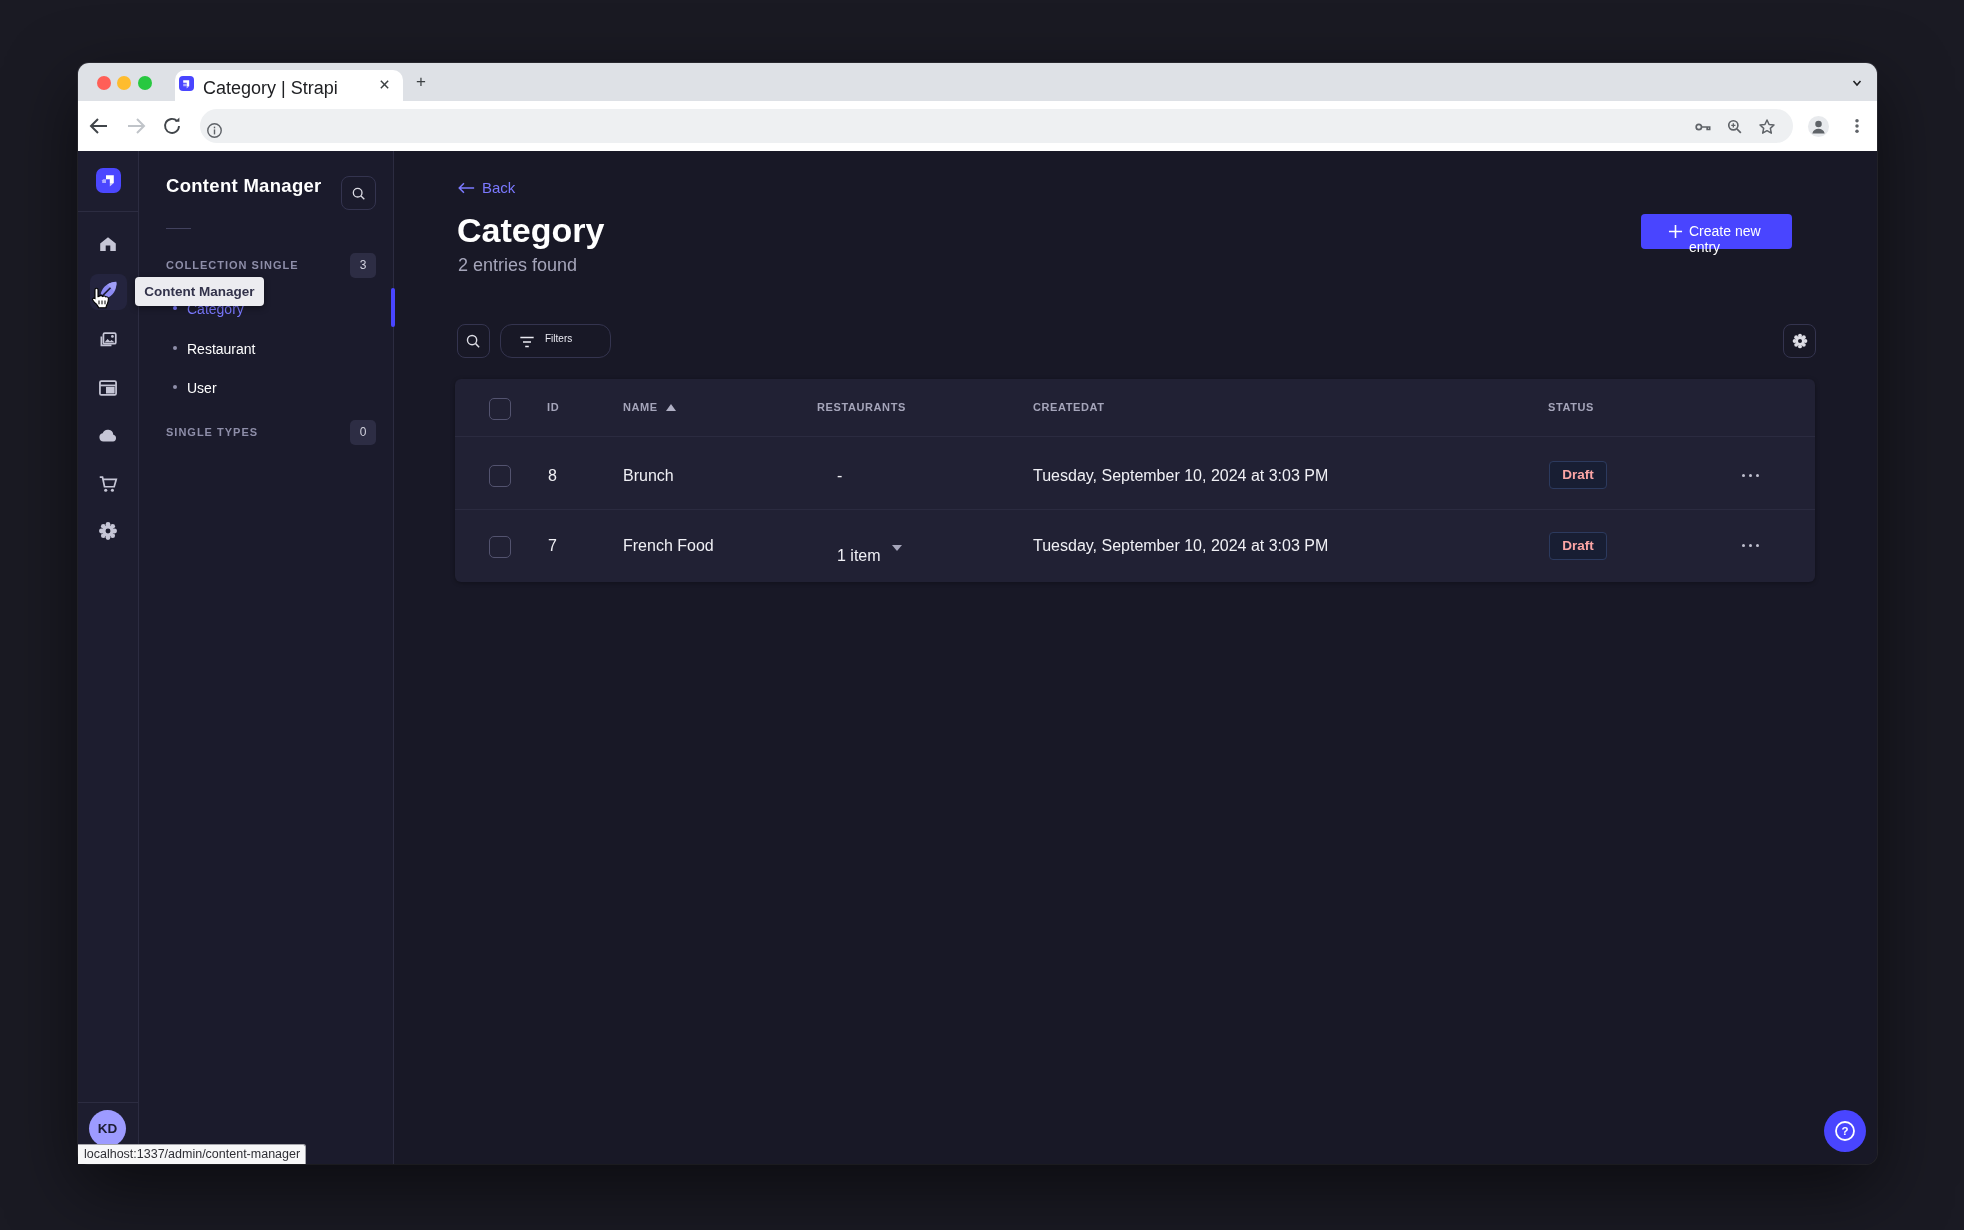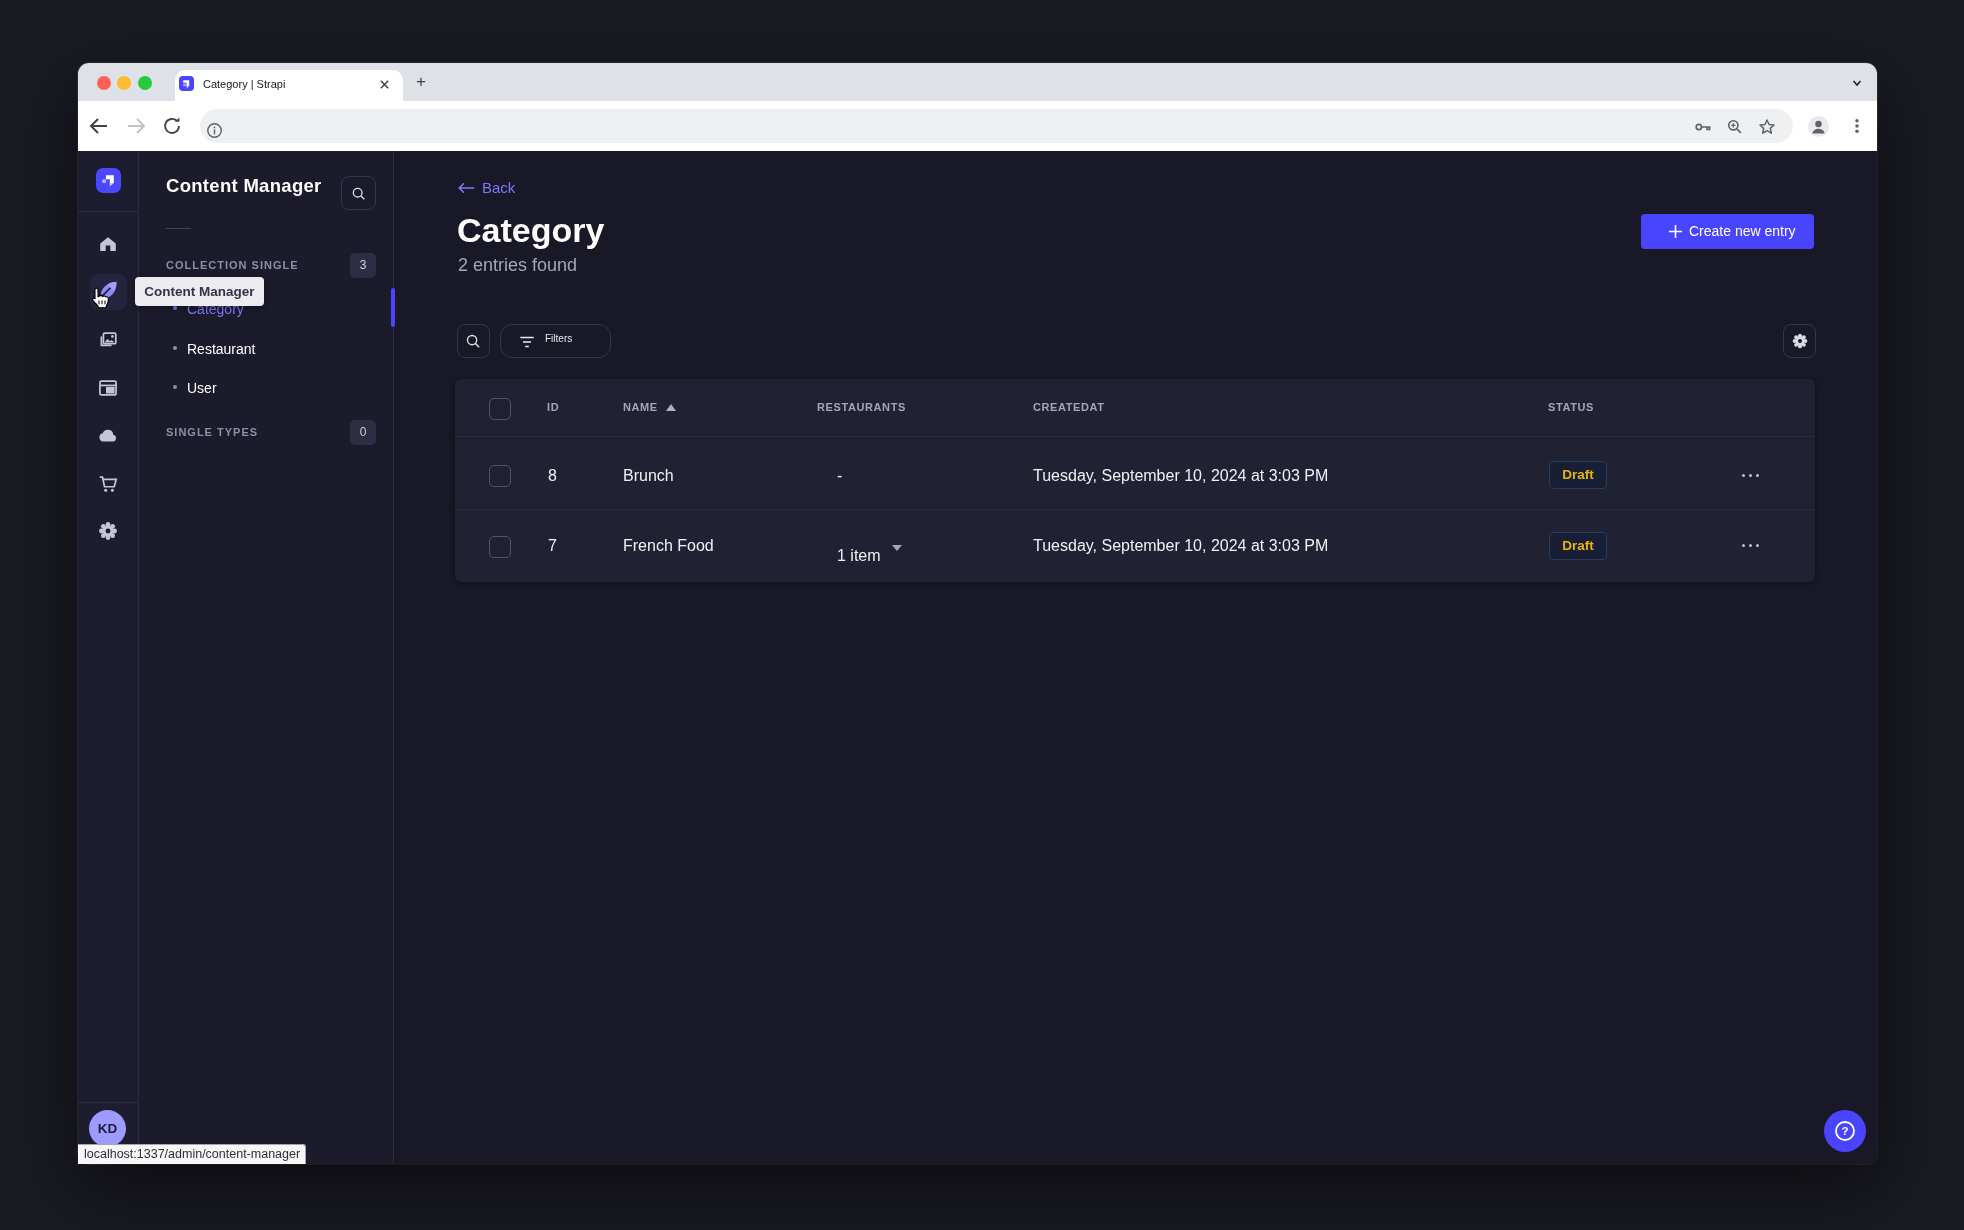--- a/index.html
+++ b/index.html
@@ -4,21 +4,21 @@
 <style>
   * { margin:0; padding:0; box-sizing:border-box; }
   html,body { width:1964px; height:1230px; background:#1a1a23; font-family:"Liberation Sans", sans-serif; overflow:hidden; }
   
   #win { position:absolute; left:78px; top:63px; width:1799px; height:1101px; border-radius:11px; overflow:hidden; box-shadow:0 24px 70px rgba(0,0,0,.55), 0 0 0 1px rgba(255,255,255,.09); background:#181826; }
   
   #tabstrip { position:absolute; left:0; top:0; width:100%; height:38px; background:#dee1e6; }
   .light { position:absolute; top:13px; width:14px; height:14px; border-radius:50%; }
   #tab { position:absolute; left:97px; top:7px; width:228px; height:31px; background:#fff; border-radius:10px 10px 0 0; }
   #favicon { position:absolute; left:4px; top:6px; width:15px; height:15px; border-radius:4px; background:#4945ff; }
-  #tabtitle { position:absolute; left:28px; top:8px; font-size:11px; color:#202124; }
+  #tabtitle { position:absolute; left:28px; top:8px; font-size:18px; color:#202124; }
   #tabclose { position:absolute; left:198px; top:4px; width:22px; height:22px; color:#3c4043; font-size:14px; text-align:center; line-height:22px; }
   #newtab { position:absolute; left:333px; top:9px; width:20px; height:20px; color:#3c4043; font-size:17px; text-align:center; line-height:19px; font-weight:400; }
   #tabchev { position:absolute; right:14px; top:12px; color:#202124; }
   
   #toolbar { position:absolute; left:0; top:38px; width:100%; height:50px; background:#ffffff; }
   .ticon { position:absolute; top:13px; width:24px; height:24px; }
   #pill { position:absolute; left:122px; top:8px; width:1593px; height:34px; border-radius:17px; background:#eef0f2; }
   #url { position:absolute; left:160px; top:16.5px; font-size:14.6px; color:#2d3134; letter-spacing:0.1px; }
   
   #app { position:absolute; left:0; top:88px; width:100%; height:1013px; background:#181826; }
@@ -36,30 +36,30 @@
   .sechead { position:absolute; left:27px; font-size:11px; font-weight:700; letter-spacing:1px; color:#8e8ea9; }
   .badge { position:absolute; left:211px; width:26px; height:25px; background:#2d2d44; border-radius:5px; color:#d2d2de; font-size:12px; text-align:center; line-height:25px; }
   .navitem { position:absolute; left:48px; font-size:14px; color:#ffffff; }
   .navdot { position:absolute; left:34px; width:4px; height:4px; border-radius:50%; background:#8e8ea9; }
   #scrollthumb { position:absolute; left:313px; top:137px; width:4px; height:39px; background:#4945ff; border-radius:2px; }
   
   #main { position:absolute; left:316px; top:0; width:1483px; height:100%; }
   #backlink { position:absolute; left:64px; top:28px; color:#7b79ff; font-size:15px; font-weight:500; }
   #pagetitle { position:absolute; left:63px; top:60px; font-size:34px; font-weight:700; color:#ffffff; }
   #subtitle { position:absolute; left:64px; top:104px; font-size:18px; color:#a5a5ba; }
-  #createbtn { position:absolute; left:1247px; top:63px; width:173px; height:35px; background:#4945ff; border-radius:4px; color:#fff; font-size:14px; font-weight:500; }
+  #createbtn { position:absolute; left:1247px; top:63px; width:151px; height:35px; background:#4945ff; border-radius:4px; color:#fff; font-size:14px; font-weight:500; }
   .sqbtn { position:absolute; width:33px; height:34px; border:1px solid #34344f; border-radius:8px; }
   #filtersbtn { position:absolute; left:106px; top:173px; width:111px; height:34px; border:1px solid #34344f; border-radius:12px; color:#eaeaf2; font-size:10px; font-weight:500; }
   
   #card { position:absolute; left:61px; top:228px; width:1360px; height:203px; background:#212134; border-radius:6px; box-shadow:0 1px 4px rgba(3,3,5,.35); }
   .hsep { position:absolute; left:0; width:100%; height:1px; background:#2b2b40; }
   .cb { position:absolute; left:34px; width:22px; height:22px; border:1px solid #53536f; border-radius:5px; }
   .hlabel { position:absolute; top:22px; font-size:11px; font-weight:700; letter-spacing:.6px; color:#a5a5ba; }
   .cell { position:absolute; font-size:16px; color:#f0f0f5; }
-  .draft { position:absolute; left:1094px; width:58px; height:28px; background:#181e33; border:1px solid #2c3a5e; border-radius:4px; color:#eab308; font-size:13.5px; font-weight:700; text-align:center; line-height:26px; }
+  .draft { position:absolute; left:1094px; width:58px; height:28px; background:#181e33; border:1px solid #2c3a5e; border-radius:4px; color:#fca5a5; font-size:13.5px; font-weight:700; text-align:center; line-height:26px; }
   .dots { position:absolute; left:1287px; width:24px; display:flex; gap:4px; }
   .dots i { width:3px; height:3px; border-radius:50%; background:#c0c0cf; }
   
   #tooltip { position:absolute; left:135px; top:277px; width:129px; height:29px; background:#ececf0; border-radius:4px; color:#32324a; font-size:13.5px; font-weight:700; text-align:center; line-height:29px; box-shadow:0 2px 6px rgba(0,0,0,.4); z-index:30; }
   #statusbar { position:absolute; left:78px; top:1144px; width:228px; height:20px; background:#f7f7f8; border:1px solid #a5a5ab; border-left:none; border-bottom:none; border-top-right-radius:3px; color:#2f2f35; font-size:12.5px; line-height:19px; padding-left:6px; z-index:40; }
   #helpbtn { position:absolute; left:1824px; top:1110px; width:42px; height:42px; border-radius:50%; background:#4945ff; z-index:20; }
   #cursor { position:absolute; left:91px; top:287px; z-index:50; }
 </style>
 </head>
 <body>

